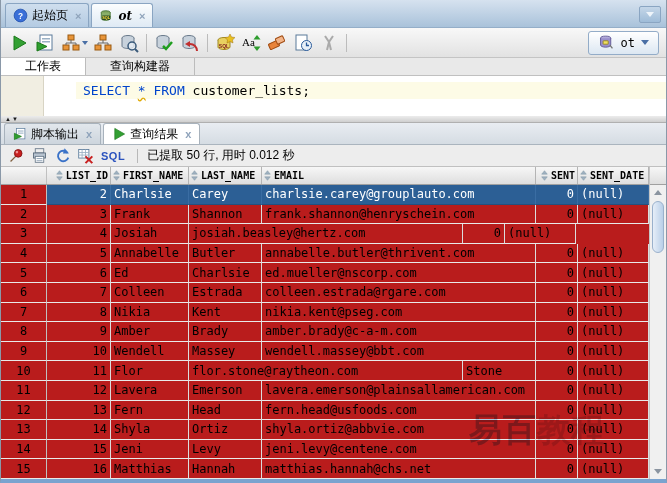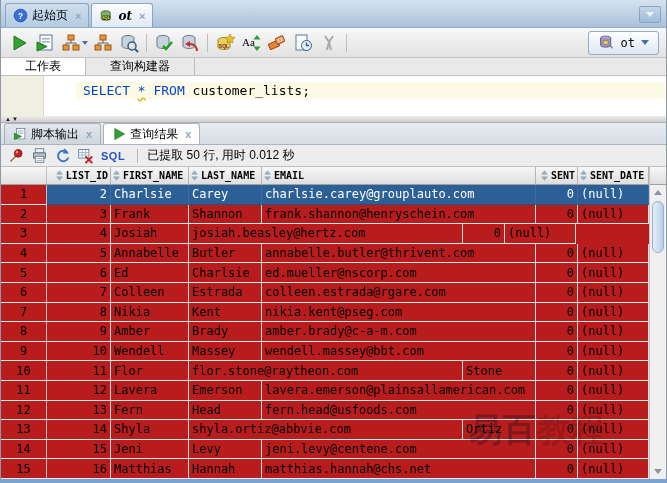--- a/index.html
+++ b/index.html
@@ -493,22 +493,22 @@
             <div class="cell c2">Fern</div>
             <div class="cell c3">Head</div>
             <div class="cell c4">fern.head@usfoods.com</div>
             <div class="cell c5">0</div>
             <div class="cell c6">(null)</div>
           </div>
           <div class="grid-row">
             <div class="cell c0">13</div>
             <div class="cell c1">14</div>
             <div class="cell c2">Shyla</div>
+            <div class="cell c3">Ortiz</div>
             <div class="cell c4">shyla.ortiz@abbvie.com</div>
-            <div class="cell c3">Ortiz</div>
             <div class="cell c5">0</div>
             <div class="cell c6">(null)</div>
           </div>
           <div class="grid-row">
             <div class="cell c0">14</div>
             <div class="cell c1">15</div>
             <div class="cell c2">Jeni</div>
             <div class="cell c3">Levy</div>
             <div class="cell c4">jeni.levy@centene.com</div>
             <div class="cell c5">0</div>

